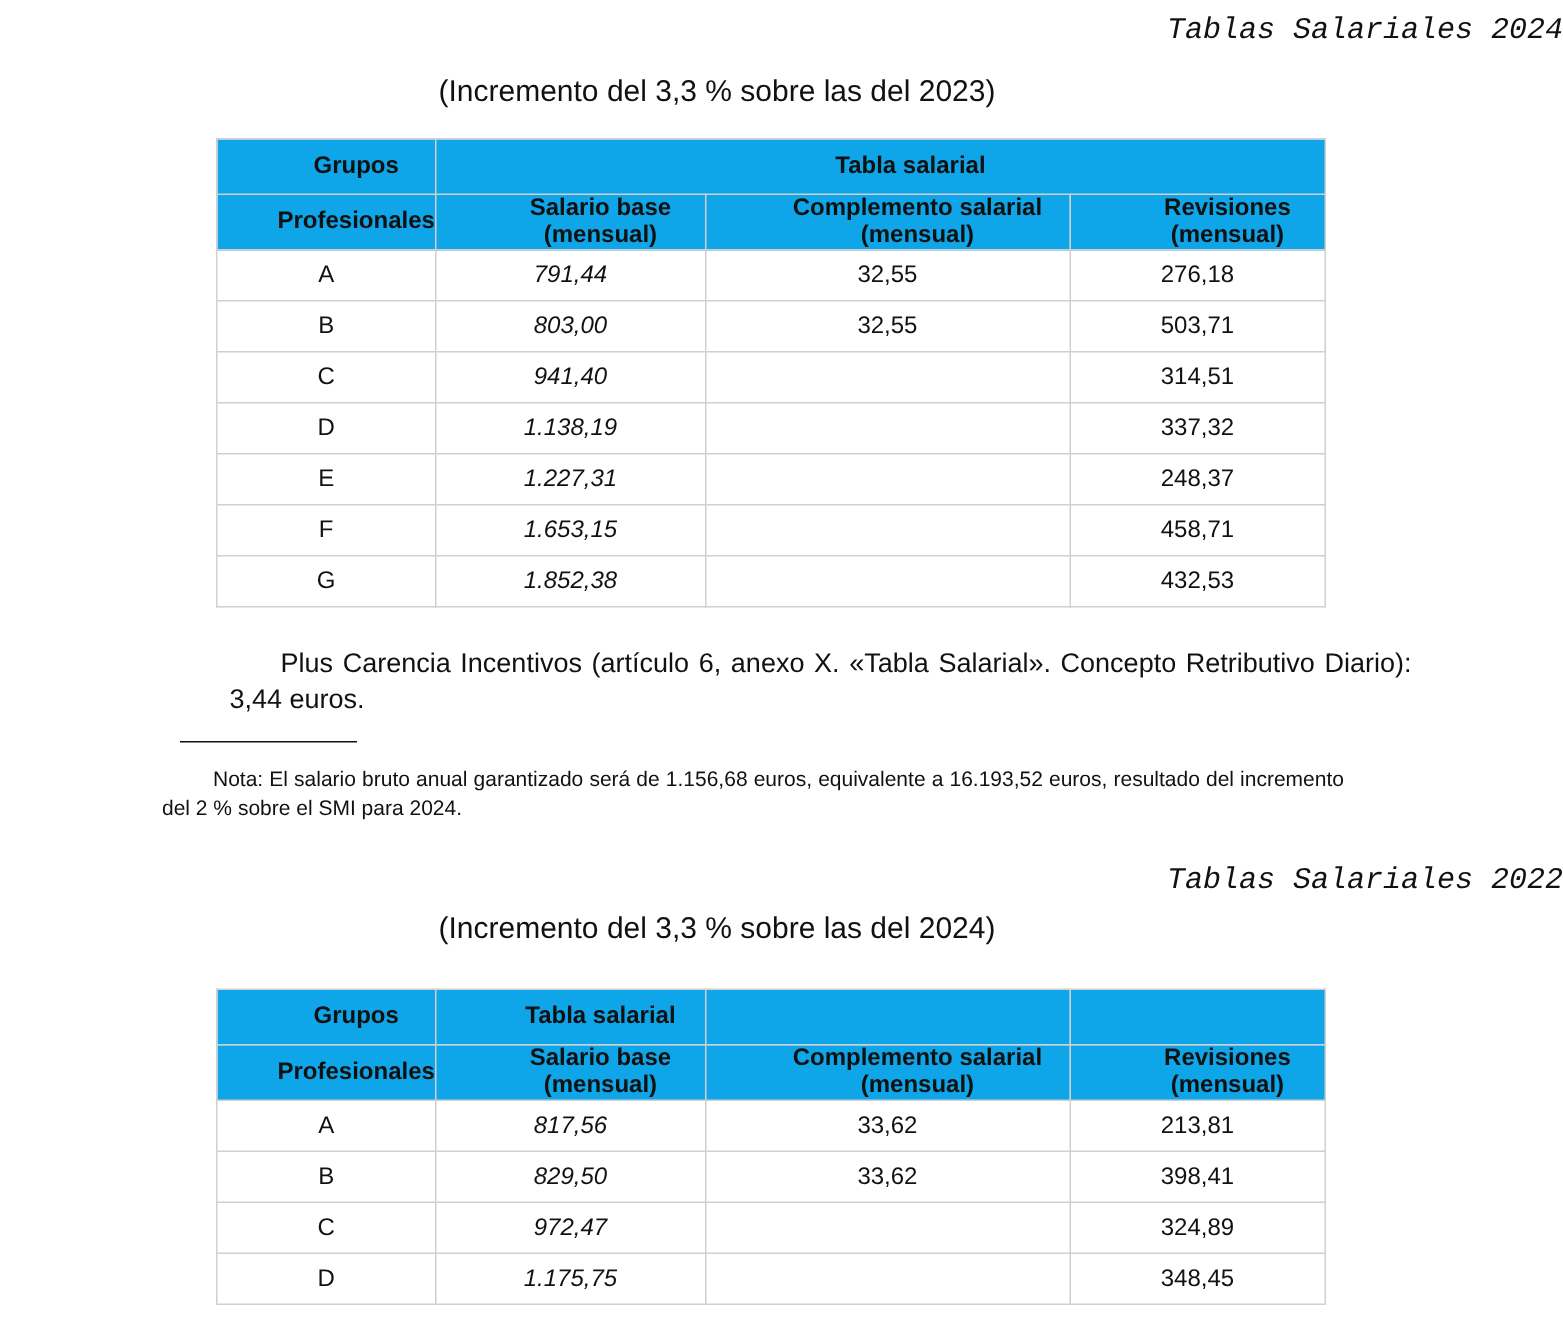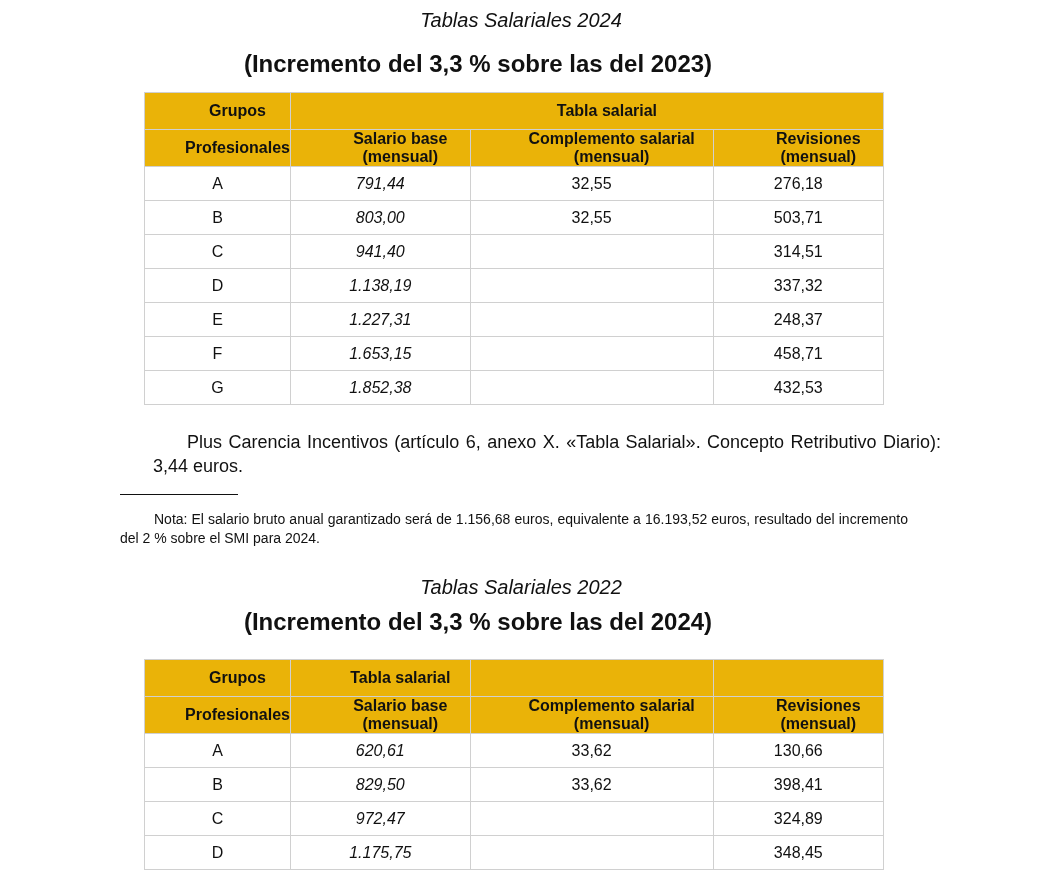--- a/index.html
+++ b/index.html
@@ -1,49 +1,48 @@
 <!DOCTYPE html>
 <html><head>
 <meta charset="utf-8">
 <style>
   html, body { margin: 0; padding: 0; background: #ffffff; }
   body {
     width: 1042px; height: 879px; overflow: hidden; position: relative;
     font-family: "Liberation Sans", sans-serif; color: #111;
   }
   .title {
-    position: absolute; left: 0; width: 1042px; text-align: center;
-    font-size: 20px; font-style: italic;
+    position: absolute; left: 0; width: 1042px; text-align: right;
+    font-size: 20px; font-style: italic; font-family: Liberation Mono, monospace;
   }
   .subtitle {
     position: absolute; left: 0; width: 956px; text-align: center;
-    font-size: 24px;
-    font-weight: bold;
+    font-size: 20px;
   }
   table.sal {
     position: absolute; left: 144px; width: 740px;
     border-collapse: collapse; font-size: 16px;
   }
   table.sal th, table.sal td {
     border: 1px solid #d0d0d0; padding: 0; height: 33px;
   }
   table.sal th {
-    background: #eab308; font-weight: bold; height: 36px; padding-left: 40px;
+    background: #0ea5e9; font-weight: bold; height: 36px; padding-left: 40px;
   }
   table.sal td { text-align: center; }
   col.c1 { width: 117px; } col.c2 { width: 189px; }
   col.c3 { width: 257px; } col.c4 { width: 177px; }
   td.num-base { text-align: right; padding-right: 58px; font-style: italic; }
   .para {
     position: absolute; left: 120px; width: 788px; font-size: 18px;
     line-height: 24px; text-align: justify; text-indent: 34px; margin-left: 33px;
   }
   .rule { position: absolute; left: 120px; top: 494px; width: 118px; height: 1px; background: #111; }
   .note {
-    position: absolute; left: 120px; top: 510px; width: 788px; font-size: 14px;
+    position: absolute; left: 108px; top: 510px; width: 788px; font-size: 14px;
     line-height: 19px; text-align: justify; text-indent: 34px;
   }
 </style>
 </head>
 <body>
 
 <div class="title" style="top:9px">Tablas Salariales 2024</div>
 <div class="subtitle" style="top:50px">(Incremento del 3,3 % sobre las del 2023)</div>
 
 <table class="sal" style="top:92px">
@@ -135,23 +134,23 @@
     <tr>
       <th>Profesionales</th>
       <th>Salario base (mensual)</th>
       <th>Complemento salarial (mensual)</th>
       <th>Revisiones (mensual)</th>
     </tr>
   </thead>
   <tbody id="tbody-2025">
       <tr>
         <td>A</td>
-        <td class="num-base">620,61</td>
+        <td class="num-base">817,56</td>
         <td>33,62</td>
-        <td>130,66</td>
+        <td>213,81</td>
       </tr>
       <tr>
         <td>B</td>
         <td class="num-base">829,50</td>
         <td>33,62</td>
         <td>398,41</td>
       </tr>
       <tr>
         <td>C</td>
         <td class="num-base">972,47</td>

